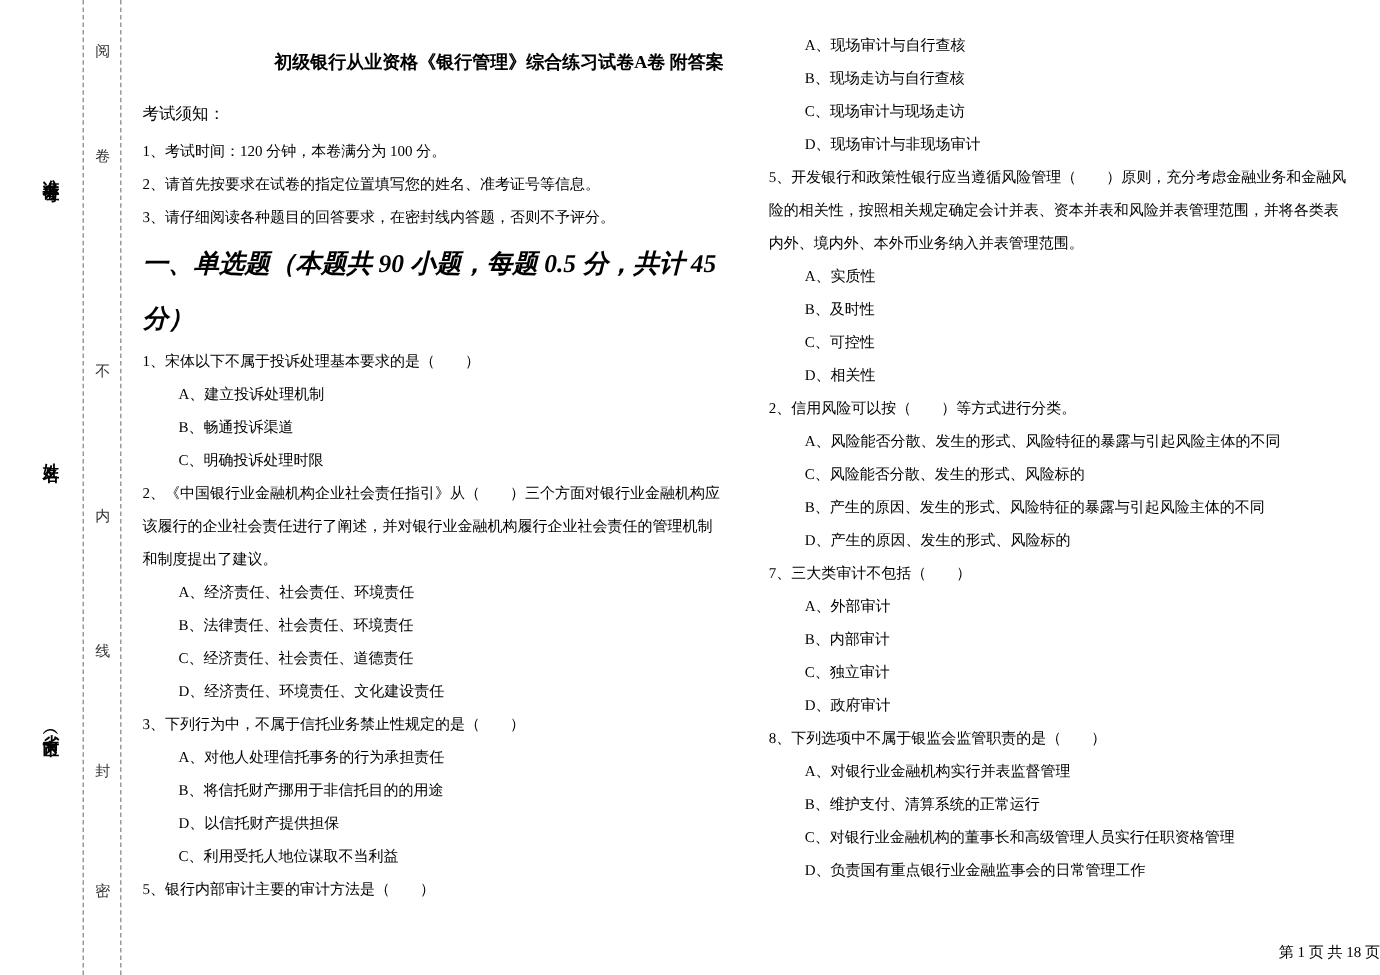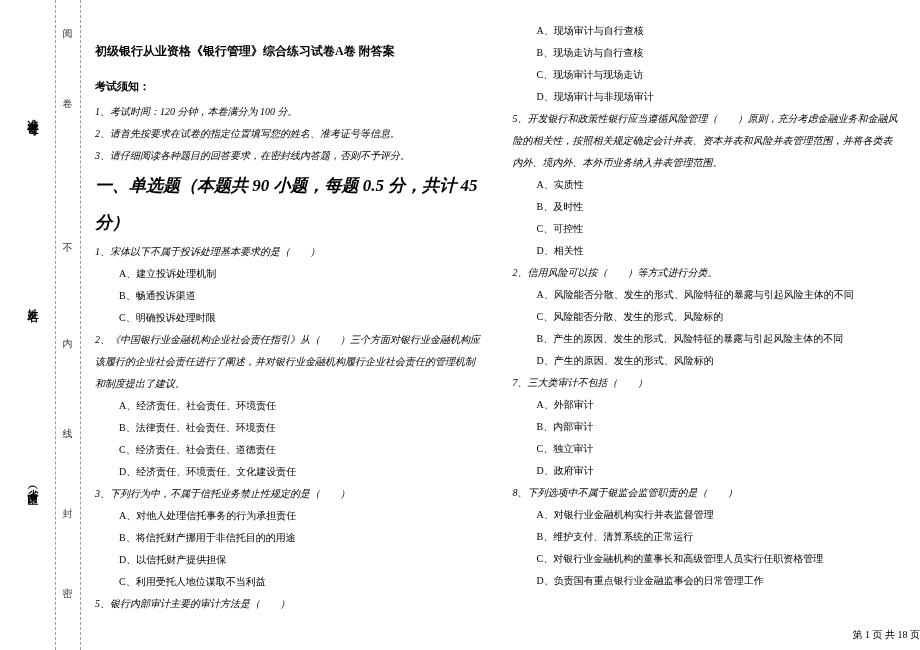--- a/index.html
+++ b/index.html
@@ -55,28 +55,28 @@
       bottom: 30px;
       display: flex;
       gap: 30px;
     }
     .col {
       flex: 1;
       line-height: 2.2;
       font-size: 10px;
     }
     .title {
-      text-align: left;
+      text-align: right;
       font-weight: bold;
       font-size: 12px;
       margin-bottom: 10px;
-      margin-top: 18px;
+      margin-top: 8px;
     }
     .sect-head {
-      font-weight: bold;
+      font-weight: normal;
       font-size: 11px;
       margin-top: 6px;
       margin-bottom: 2px;
     }
     .score-box {
       display: inline-block;
       border-collapse: collapse;
       margin: 6px 8px 6px 0;
       vertical-align: middle;
     }
@@ -87,21 +87,21 @@
       text-align: center;
       min-width: 30px;
     }
     .score-box tr.empty td { height: 16px; }
     .part-title {
       display: inline;
       font-weight: bold;
       font-size: 17px;
       font-style: italic;
     }
-    .q { margin-left: 0; font-style: italic; }
+    .q { margin-left: 0; }
     .opt { margin-left: 24px; }
     .footer {
       position: absolute;
       bottom: 8px;
       left: 0;
       right: 0;
       text-align: right;
       font-size: 10px;
     }
   </style>

